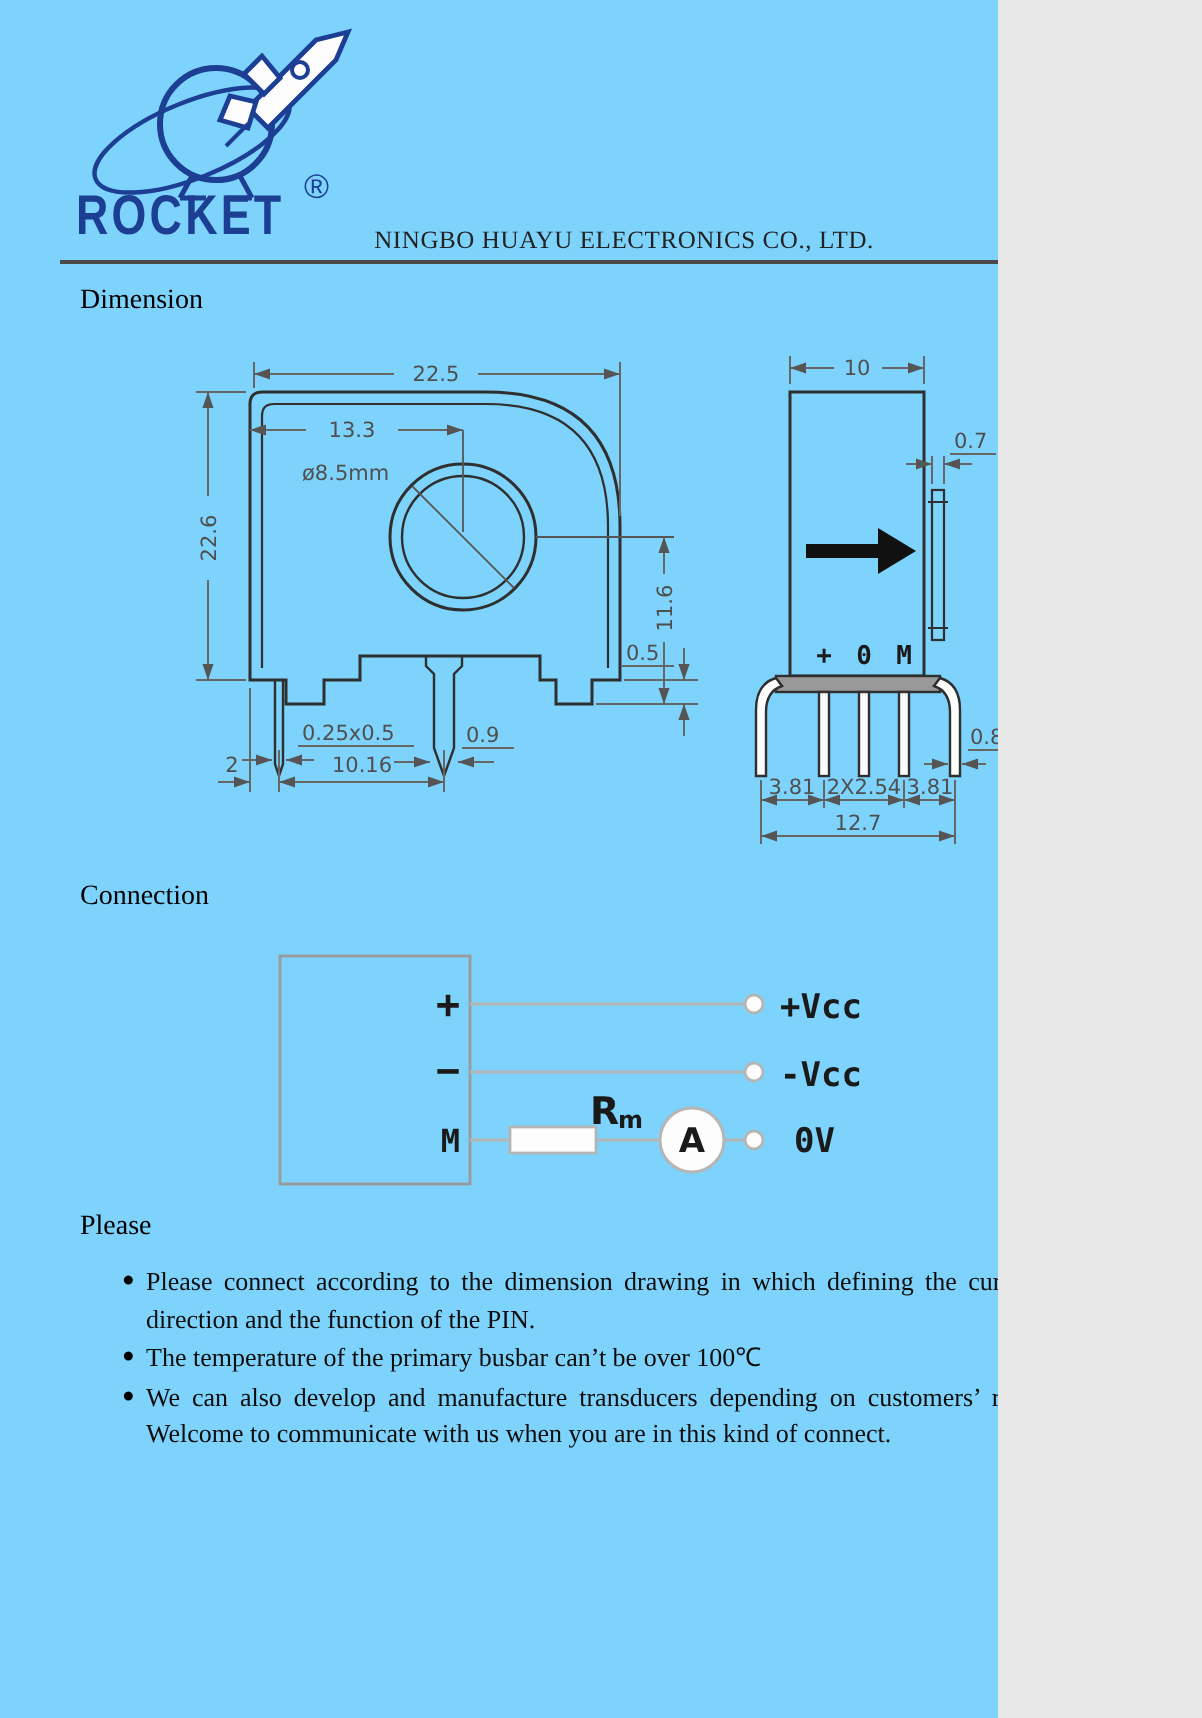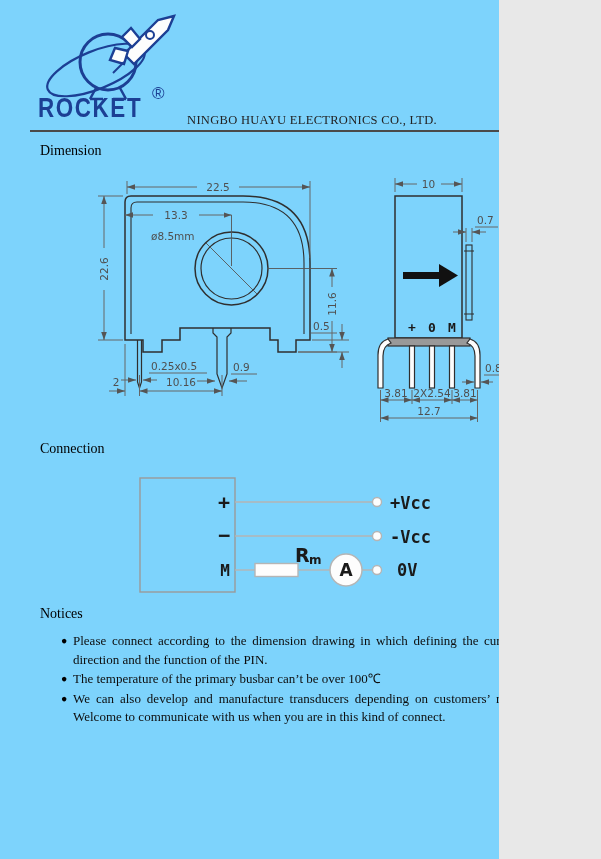--- a/index.html
+++ b/index.html
@@ -227,21 +227,21 @@
     <text class="ptx" font-size="20" text-anchor="end" x="95" y="72">−</text>
     <text class="ptx" font-size="16" text-anchor="end" x="95" y="106">M</text>
     <text font-family="DejaVu Sans,sans-serif" font-weight="bold" font-size="19" fill="#1a1a1a" x="160" y="92">R</text>
     <text font-family="DejaVu Sans,sans-serif" font-weight="bold" font-size="12" fill="#1a1a1a" x="174" y="94">m</text>
     <text font-family="DejaVu Sans,sans-serif" font-weight="bold" font-size="17" fill="#1a1a1a" text-anchor="middle" x="211" y="106">A</text>
     <text class="ptx" font-size="17" x="255" y="39">+Vcc</text>
     <text class="ptx" font-size="17" x="255" y="73">-Vcc</text>
     <text class="ptx" font-size="17" x="262" y="106">0V</text>
   </svg>
 
-  <div class="h1" style="top:606px">Notices</div>
+  <div class="h1" style="top:606px">Please</div>
 
   <div class="notices">
     <div class="notice">
       <span class="b">●</span>
       <div class="t">Please connect according to the dimension drawing in which defining the current flowing direction and the function of the PIN.</div>
     </div>
     <div class="notice">
       <span class="b">●</span>
       <div class="t">The temperature of the primary busbar can’t be over 100℃</div>
     </div>

